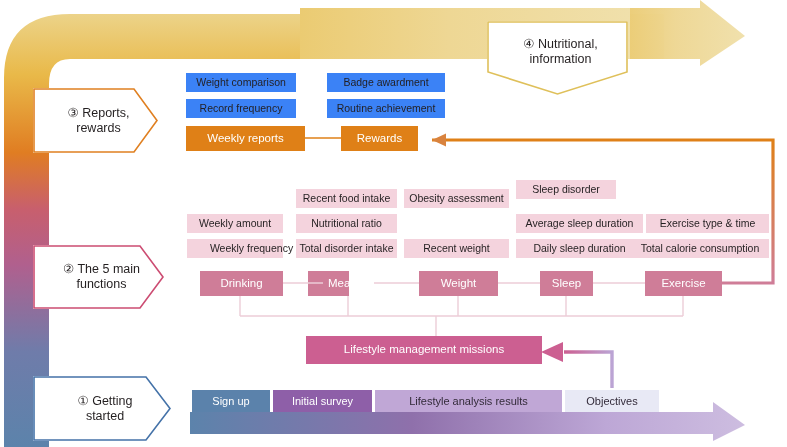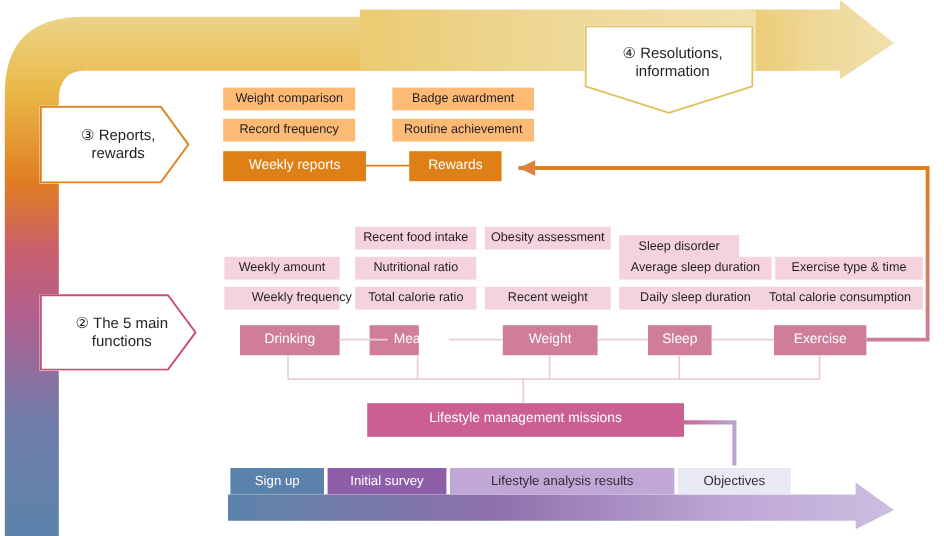--- a/index.html
+++ b/index.html
@@ -17,21 +17,21 @@
   .pent .txt{position:relative;z-index:3;padding-left:6px;}
   .pentsvg{position:absolute;left:0;top:0;width:100%;height:100%;z-index:2;}
 
   
   .chip{position:absolute;box-sizing:border-box;display:flex;
         align-items:center;justify-content:center;text-align:center;
         white-space:nowrap;line-height:1;}
 
   
   .sub{font-size:10.5px;}
-  .sub-o{background:#fdba74;color:#231f20;}
+  .sub-o{background:#3b82f6;color:#231f20;}
   .sub-p{background:#f4d3dd;color:#231f20;}
 
   
   .main-o{background:#df8017;color:#fff;font-size:11.5px;}
   .main-p{background:#cf7d98;color:#fff;font-size:11.5px;}
   .main-m{background:#cc5f91;color:#fff;font-size:11.5px;}
 
   
   .b1{background:#5b82ab;color:#fff;font-size:11px;}
   .b2{background:#8e5fa8;color:#fff;font-size:11px;}
@@ -94,28 +94,38 @@
     <svg class="pentsvg" viewBox="0 0 131 64" preserveAspectRatio="none">
       <polygon points="1,1 107,1 130,32 107,63 1,63" fill="#ffffff" stroke="#cc4c72" stroke-width="1.6"></polygon>
     </svg>
     <div class="txt">
       <span>②</span>
       <span>The 5 main</span><br>
       <span>functions</span>
     </div>
   </div>
 
+  <div class="pent" style="left:33px;top:376px;width:138px;height:65px;font-size:12.5px;">
+    <svg class="pentsvg" viewBox="0 0 138 65" preserveAspectRatio="none">
+      <polygon points="1,1 113,1 137,32.5 113,64 1,64" fill="#ffffff" stroke="#4472a8" stroke-width="1.6"></polygon>
+    </svg>
+    <div class="txt">
+      <span>①</span>
+      <span>Getting</span><br>
+      <span>started</span>
+    </div>
+  </div>
 
   <div class="pent" style="left:487px;top:21px;width:141px;height:74px;font-size:12.5px;">
     <svg class="pentsvg" viewBox="0 0 141 74" preserveAspectRatio="none">
       <polygon points="1,1 140,1 140,51 70.5,73 1,51" fill="#ffffff" stroke="#dfc05a" stroke-width="1.6"></polygon>
     </svg>
     <div class="txt" style="margin-bottom:13px;">
       <span>④</span>
-      <span>Resolutions,</span><br>
+      <span>Nutritional,</span><br>
       <span>information</span>
     </div>
   </div>
 
   <svg id="consvg" viewBox="0 0 787 447">
     <defs>
       <linearGradient id="gExPink" x1="0" y1="0" x2="0" y2="1">
         <stop offset="0" stop-color="#df8017"></stop>
         <stop offset="1" stop-color="#cf7d98"></stop>
       </linearGradient>
@@ -155,38 +165,38 @@
   <div class="chip sub sub-o" style="left:327px;top:99px;width:118px;height:19px;">Routine achievement</div>
 
   <div class="chip main-o" style="left:186px;top:126px;width:119px;height:25px;">Weekly reports</div>
   <div class="chip main-o" style="left:341px;top:126px;width:77px;height:25px;">Rewards</div>
 
   <div class="chip sub sub-p" style="left:187px;top:214px;width:96px;height:19px;">Weekly amount</div>
   <div class="chip sub sub-p" style="left:187px;top:239px;width:96px;height:19px;padding-left:33px;">Weekly frequency</div>
 
   <div class="chip sub sub-p" style="left:296px;top:189px;width:101px;height:19px;">Recent food intake</div>
   <div class="chip sub sub-p" style="left:296px;top:214px;width:101px;height:19px;">Nutritional ratio</div>
-  <div class="chip sub sub-p" style="left:296px;top:239px;width:101px;height:19px;">Total calorie ratio</div>
+  <div class="chip sub sub-p" style="left:296px;top:239px;width:101px;height:19px;">Total disorder intake</div>
 
   <div class="chip sub sub-p" style="left:404px;top:189px;width:105px;height:19px;">Obesity assessment</div>
   <div class="chip sub sub-p" style="left:404px;top:239px;width:105px;height:19px;">Recent weight</div>
 
-  <div class="chip sub sub-p" style="left:516px;top:196px;width:100px;height:19px;text-align:center;">Sleep disorder</div>
+  <div class="chip sub sub-p" style="left:516px;top:180px;width:100px;height:19px;text-align:center;">Sleep disorder</div>
   <div class="chip sub sub-p" style="left:516px;top:214px;width:127px;height:19px;">Average sleep duration</div>
   <div class="chip sub sub-p" style="left:516px;top:239px;width:127px;height:19px;">Daily sleep duration</div>
 
   <div class="chip sub sub-p" style="left:646px;top:214px;width:123px;height:19px;">Exercise type &amp; time</div>
   <div class="chip sub sub-p" style="left:631px;top:239px;width:138px;height:19px;">Total calorie consumption</div>
 
   <div class="chip main-p" style="left:200px;top:271px;width:83px;height:25px;">Drinking</div>
   <div class="chip main-p" style="left:308px;top:271px;width:41px;height:25px;padding-left:24px;">Meal</div>
   <div class="chip main-p" style="left:419px;top:271px;width:79px;height:25px;">Weight</div>
   <div class="chip main-p" style="left:540px;top:271px;width:53px;height:25px;">Sleep</div>
   <div class="chip main-p" style="left:645px;top:271px;width:77px;height:25px;">Exercise</div>
 
-  <div class="chip main-m" style="left:306px;top:336px;width:264px;height:28px;">Lifestyle management missions</div>
+  <div class="chip main-m" style="left:306px;top:336px;width:236px;height:28px;">Lifestyle management missions</div>
 
   <div class="chip b1" style="left:192px;top:390px;width:78px;height:22px;">Sign up</div>
   <div class="chip b2" style="left:273px;top:390px;width:99px;height:22px;">Initial survey</div>
   <div class="chip b3" style="left:375px;top:390px;width:187px;height:22px;">Lifestyle analysis results</div>
   <div class="chip b4" style="left:565px;top:390px;width:94px;height:22px;">Objectives</div>
 
 </div>
 
 </body></html>

